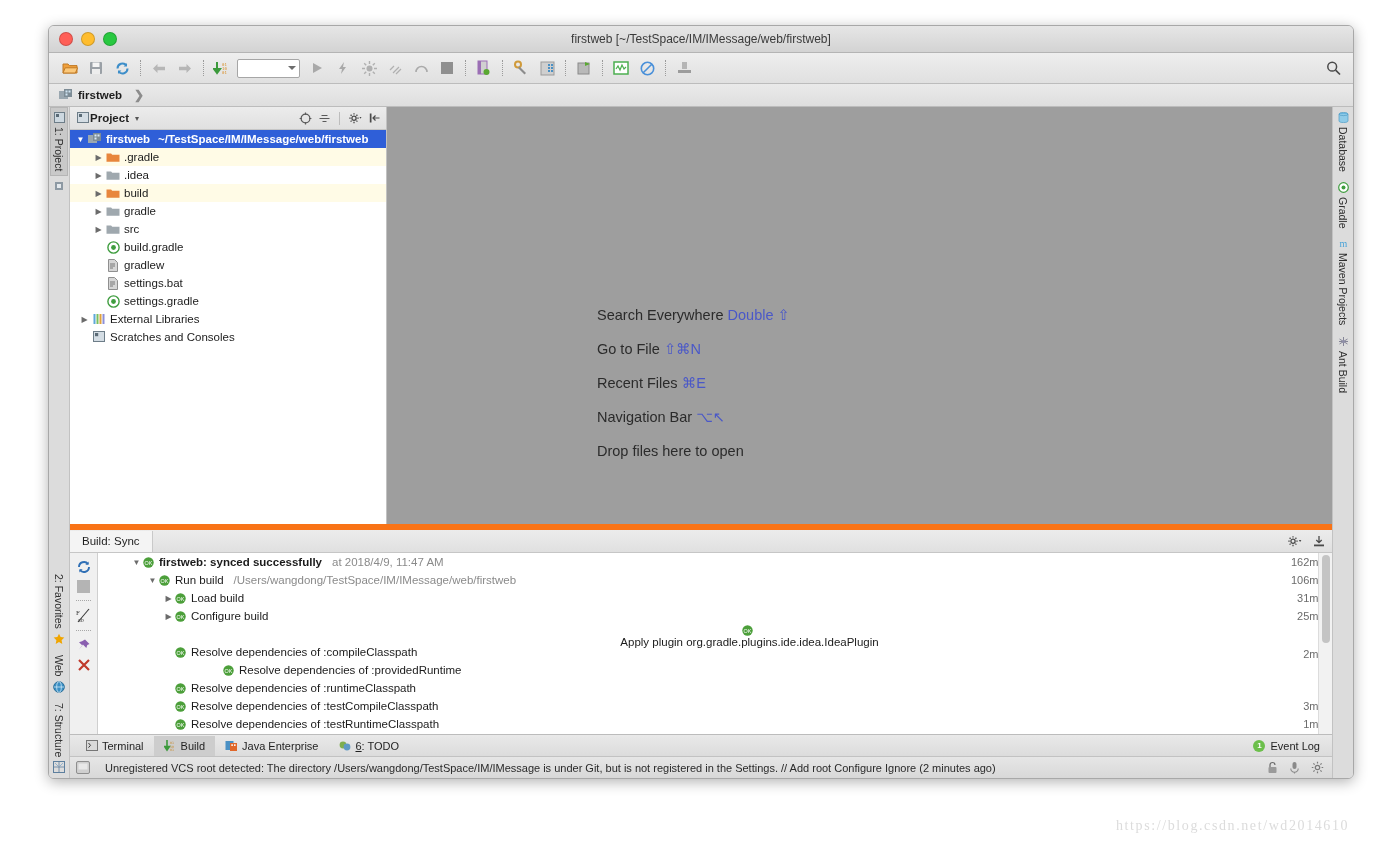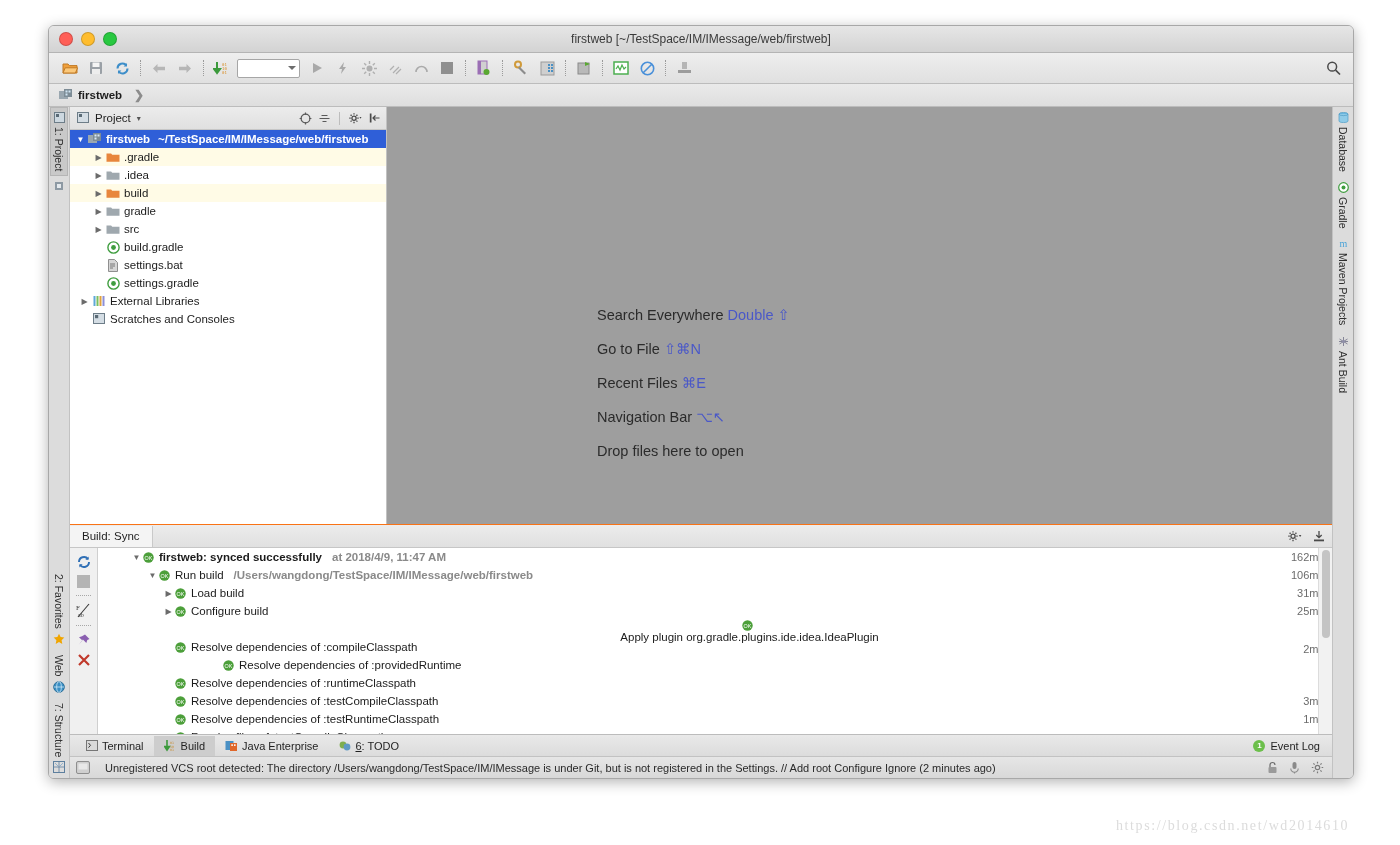--- a/index.html
+++ b/index.html
@@ -169,21 +169,21 @@
   .pp-header {
     height: 22px;
     background: linear-gradient(#ececec, #e0e0e0);
     border-bottom: 1px solid #c6c6c6;
     display: flex; align-items: center;
     padding: 0 5px 0 7px;
     flex: 0 0 auto;
   }
   .pp-title {
     font-size: 11.5px; color: #1f1f1f;
-    margin-left: 5px;
+    font-weight: bold;
   }
   .pp-caret {
     margin-left: 6px; font-size: 8px; color: #555;
   }
   .pp-actions {
     margin-left: auto;
     display: flex; align-items: center; gap: 6px;
   }
   .pp-sep-v {
     width: 0; height: 13px;
@@ -238,21 +238,21 @@
     font-size: 14.5px; color: #2b2b2b;
     white-space: nowrap;
   }
   .hint .key { color: #4a58c8; }
 
   
   .build {
     flex: 1 1 auto;
     display: flex; flex-direction: column;
     background: #ffffff;
-    border-top: 1px solid #f97316;
+    border-top: 6px solid #f97316;
     min-height: 0;
   }
   .build-tabbar {
     height: 22px;
     background: linear-gradient(#ececec, #e0e0e0);
     border-bottom: 1px solid #c6c6c6;
     display: flex; align-items: center;
     flex: 0 0 auto;
     padding-right: 6px;
   }
@@ -292,21 +292,21 @@
     height: 18px;
     display: flex; align-items: center;
     font-size: 11.5px; color: #1b1b1b;
     white-space: nowrap;
     padding-right: 8px;
   }
   .lw { width: 13px; text-align: center; font-size: 8px;
         color: #6b6b6b; flex: 0 0 auto; }
   .lok { flex: 0 0 auto; margin-right: 5px; display: flex; }
   .lbold { font-weight: bold; }
-  .ldim { color: #8a8a8a; font-weight: bold; }
+  .ldim { color: #8a8a8a; }
   .lgap { width: 10px; flex: 0 0 auto; }
   .ltime { margin-left: auto; color: #6b6b6b; font-size: 11px; }
   .log-scroll-track {
     position: absolute; right: 0; top: 0; bottom: 0;
     width: 13px; background: #f2f2f2;
     border-left: 1px solid #dcdcdc;
   }
   .log-scroll-thumb {
     position: absolute; left: 3px; top: 2px;
     width: 8px; height: 88px;
@@ -717,20 +717,29 @@
               <div class="trow" style="padding-left:35px;">
                 <span class="ticon">
                   <svg width="13" height="13" viewBox="0 0 13 13">
                     <circle cx="6.5" cy="6.5" r="5.6" fill="#fff" stroke="#3f9d3f" stroke-width="1.4"></circle>
                     <circle cx="6.5" cy="6.5" r="2.4" fill="#3f9d3f"></circle>
                   </svg>
                 </span>
                 <span class="tlabel">build.gradle</span>
               </div>
 
+              <div class="trow" style="padding-left:35px;">
+                <span class="ticon">
+                  <svg width="12" height="13" viewBox="0 0 12 13">
+                    <path d="M1.5 0.5h6L10.5 3.5v9h-9z" fill="#d6d6d6" stroke="#8f8f8f"></path>
+                    <path d="M3 5h5M3 7h5M3 9h3" stroke="#6e6e6e" stroke-width="0.9"></path>
+                  </svg>
+                </span>
+                <span class="tlabel">gradlew</span>
+              </div>
 
               <div class="trow" style="padding-left:35px;">
                 <span class="ticon">
                   <svg width="12" height="13" viewBox="0 0 12 13">
                     <path d="M1.5 0.5h6L10.5 3.5v9h-9z" fill="#d6d6d6" stroke="#8f8f8f"></path>
                     <path d="M3 5h5M3 7h5M3 9h3" stroke="#6e6e6e" stroke-width="0.9"></path>
                   </svg>
                 </span>
                 <span class="tlabel">settings.bat</span>
               </div>

